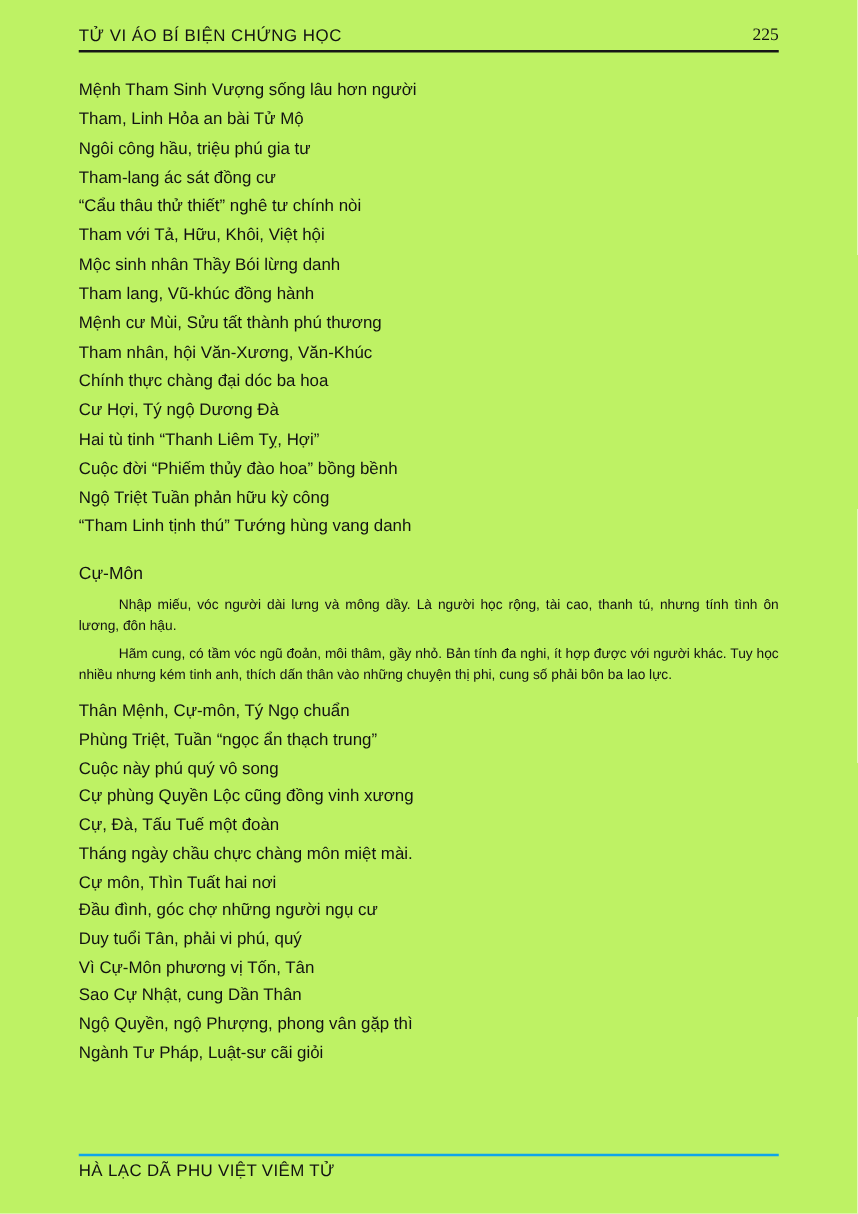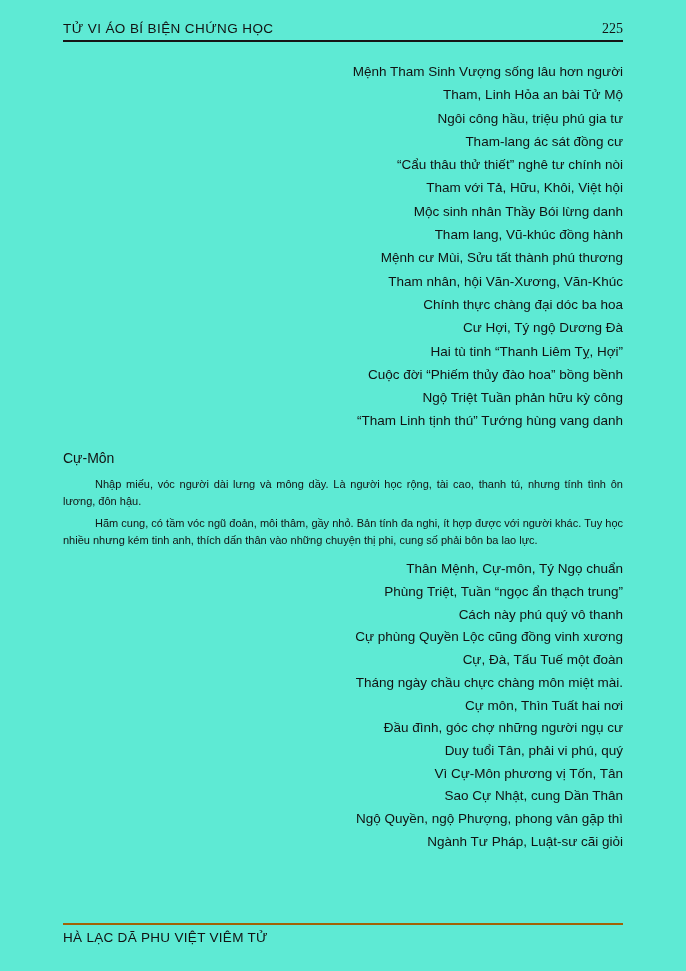--- a/index.html
+++ b/index.html
@@ -6,21 +6,21 @@
   html, body { background: #ffffff; }
   body {
     font-family: "Liberation Sans", "DejaVu Sans", sans-serif;
     color: #121212;
     -webkit-font-smoothing: antialiased;
   }
   .page {
     position: relative;
     width: 686px;
     height: 971px;
-    background: #5eead4;
+    background: #bef264;
     overflow: hidden;
   }
   .content {
     position: absolute;
     left: 63px;
     right: 63px;
     top: 0;
   }
   
   .page-header {
@@ -35,21 +35,21 @@
     font-size: 13.5px;
     letter-spacing: 0.4px;
     white-space: nowrap;
   }
   .page-header .pagenum {
     font-family: "Liberation Serif", "DejaVu Serif", serif;
     font-size: 14px;
     line-height: 1;
   }
   
-  .poem { font-size: 13.5px; text-align: right; }
+  .poem { font-size: 13.5px; }
   .poem-top { margin-top: 18px; }
   .poem-top .verse { line-height: 23.3px; }
   .poem-bottom { margin-top: 9px; }
   .poem-bottom .verse { line-height: 22.7px; }
   .verse { white-space: nowrap; }
   
   .section-heading {
     margin-top: 17px;
     font-size: 14px;
     font-weight: normal;
@@ -62,21 +62,21 @@
     text-align: justify;
     text-indent: 32px;
   }
   .para + .para { margin-top: 4px; }
   
   .page-footer {
     position: absolute;
     left: 63px;
     right: 63px;
     top: 923px;
-    border-top: 2px solid #a16207;
+    border-top: 2px solid #0ea5e9;
     padding-top: 3px;
   }
   .page-footer .footer-text {
     font-size: 13.5px;
     letter-spacing: 0.3px;
     white-space: nowrap;
   }
 </style>
 </head>
 <body>
@@ -109,21 +109,21 @@
     </div>
 
     <div class="section-heading">Cự-Môn</div>
 
     <p class="para">Nhập miếu, vóc người dài lưng và mông dầy. Là người học rộng, tài cao, thanh tú, nhưng tính tình ôn lương, đôn hậu.</p>
     <p class="para">Hãm cung, có tầm vóc ngũ đoản, môi thâm, gầy nhỏ. Bản tính đa nghi, ít hợp được với người khác. Tuy học nhiều nhưng kém tinh anh, thích dấn thân vào những chuyện thị phi, cung số phải bôn ba lao lực.</p>
 
     <div class="poem poem-bottom">
       <div class="verse">Thân Mệnh, Cự-môn, Tý Ngọ chuẩn</div>
       <div class="verse">Phùng Triệt, Tuần “ngọc ẩn thạch trung”</div>
-      <div class="verse">Cách này phú quý vô thanh</div>
+      <div class="verse">Cuộc này phú quý vô song</div>
       <div class="verse">Cự phùng Quyền Lộc cũng đồng vinh xương</div>
       <div class="verse">Cự, Đà, Tấu Tuế một đoàn</div>
       <div class="verse">Tháng ngày chầu chực chàng môn miệt mài.</div>
       <div class="verse">Cự môn, Thìn Tuất hai nơi</div>
       <div class="verse">Đầu đình, góc chợ những người ngụ cư</div>
       <div class="verse">Duy tuổi Tân, phải vi phú, quý</div>
       <div class="verse">Vì Cự-Môn phương vị Tốn, Tân</div>
       <div class="verse">Sao Cự Nhật, cung Dần Thân</div>
       <div class="verse">Ngộ Quyền, ngộ Phượng, phong vân gặp thì</div>
       <div class="verse">Ngành Tư Pháp, Luật-sư cãi giỏi</div>

